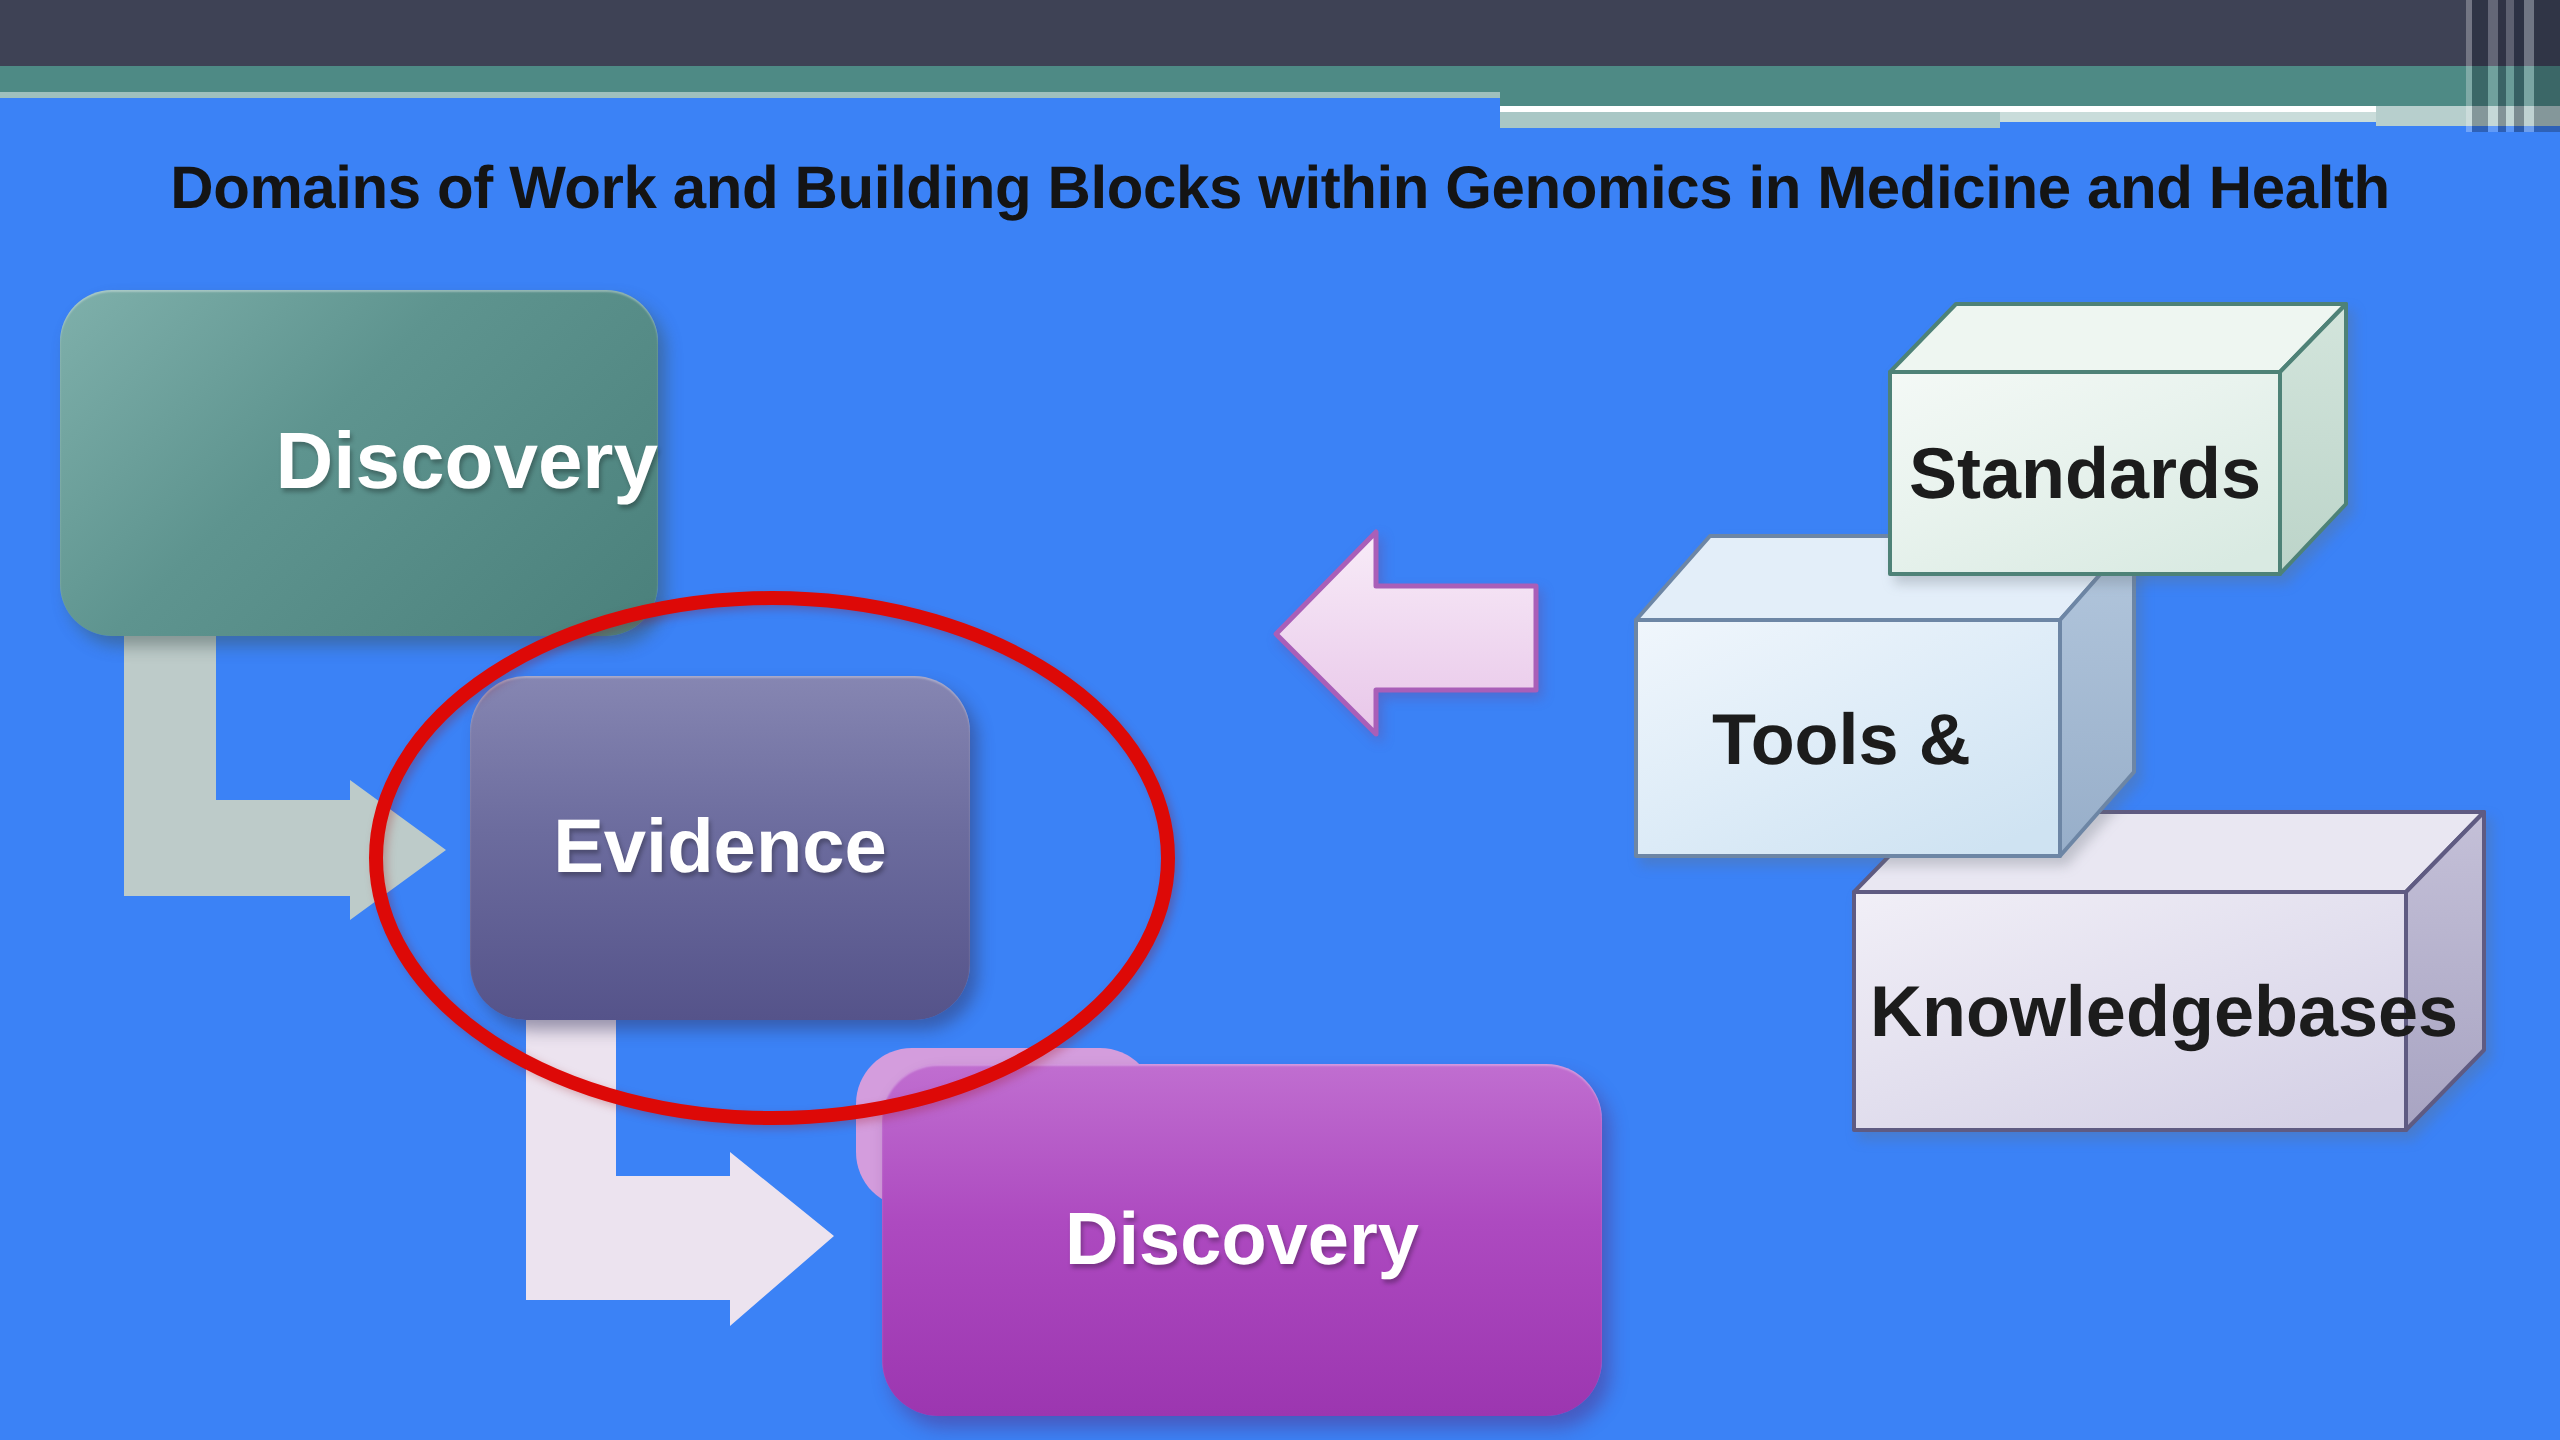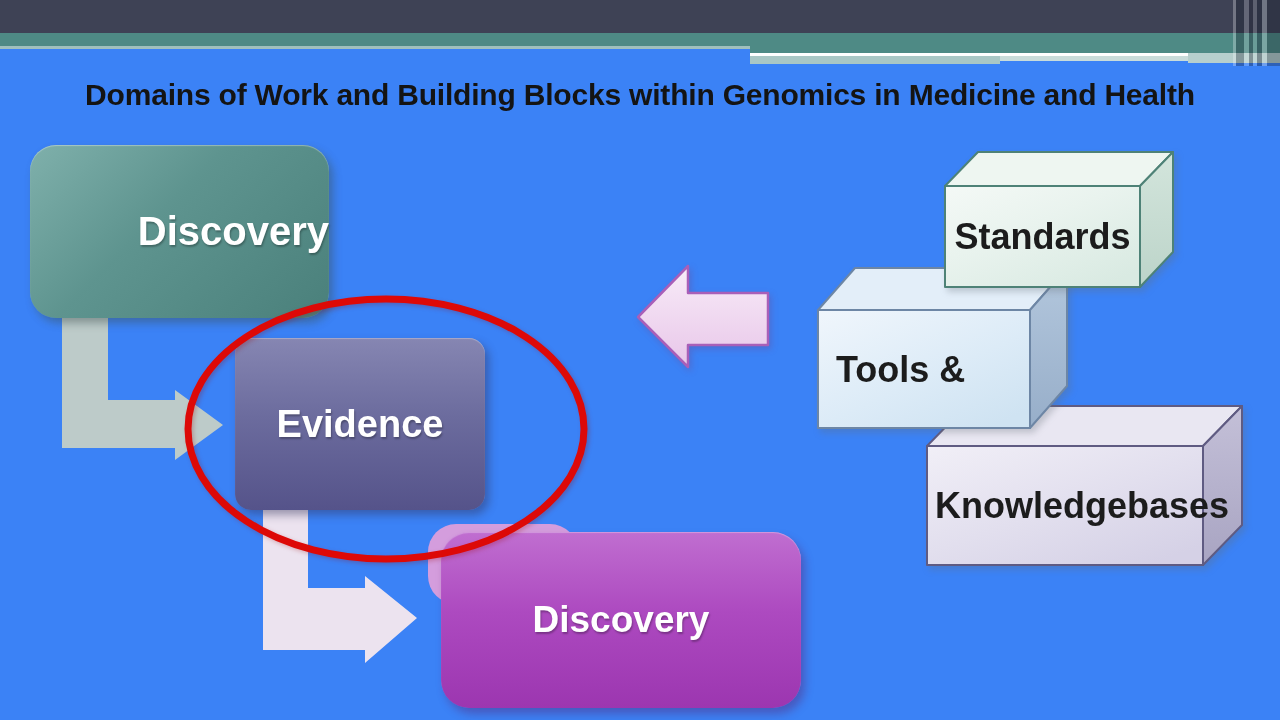--- a/index.html
+++ b/index.html
@@ -42,21 +42,21 @@
     text-align:center;color:#ffffff;
     text-shadow:1px 2px 2px rgba(0,0,0,.28);}
   .box-discovery{
     left:30px;top:145px;width:299px;height:173px;border-radius:26px;
     background:linear-gradient(135deg,#7fb0ab 0%,#5e948f 42%,#4a807b 100%);
     box-shadow:4px 5px 8px rgba(60,80,80,.45), inset 0 1px 1px rgba(255,255,255,.35);
     font-size:40px;
     justify-content:flex-end;
   }
   .box-evidence{
-    left:235px;top:338px;width:250px;height:172px;border-radius:16px;
+    left:235px;top:338px;width:250px;height:172px;border-radius:28px;
     background:linear-gradient(180deg,#8686b2 0%,#6c6c9e 45%,#55538a 100%);
     box-shadow:4px 5px 8px rgba(50,50,90,.45), inset 0 1px 1px rgba(255,255,255,.3);
     font-size:38px;line-height:54px;
   }
   .clinical-glow{
     left:428px;top:524px;width:150px;height:80px;border-radius:28px;
     background:#d49ddd;
   }
   .box-clinical{
     left:441px;top:532px;width:360px;height:176px;border-radius:28px;
@@ -73,21 +73,21 @@
   
   .cube{filter:drop-shadow(3px 4px 3px rgba(100,110,120,.30));}
   .cube-standards{left:940px;top:148px;}
   .cube-tools{left:813px;top:263px;}
   .cube-knowledge{left:922px;top:401px;}
   .blk-label{color:#1c1c1c;font-size:36px;}
   .lbl-standards{left:945px;top:186px;width:195px;height:101px;
     display:flex;align-items:center;justify-content:center;}
   .lbl-tools{left:818px;top:310px;width:176px;height:118px;
     display:flex;flex-direction:column;justify-content:center;
-    padding-left:18px;box-sizing:border-box;line-height:47px;}
+    padding-left:38px;box-sizing:border-box;line-height:47px;}
   .lbl-knowledge{left:944px;top:446px;width:276px;height:119px;
     display:flex;align-items:center;justify-content:center;}
 
   
   .ellipse{left:180px;top:290px;filter:drop-shadow(2px 2px 2px rgba(150,0,0,.25));}
 </style>
 </head>
 <body>
 
 <div class="slide">

